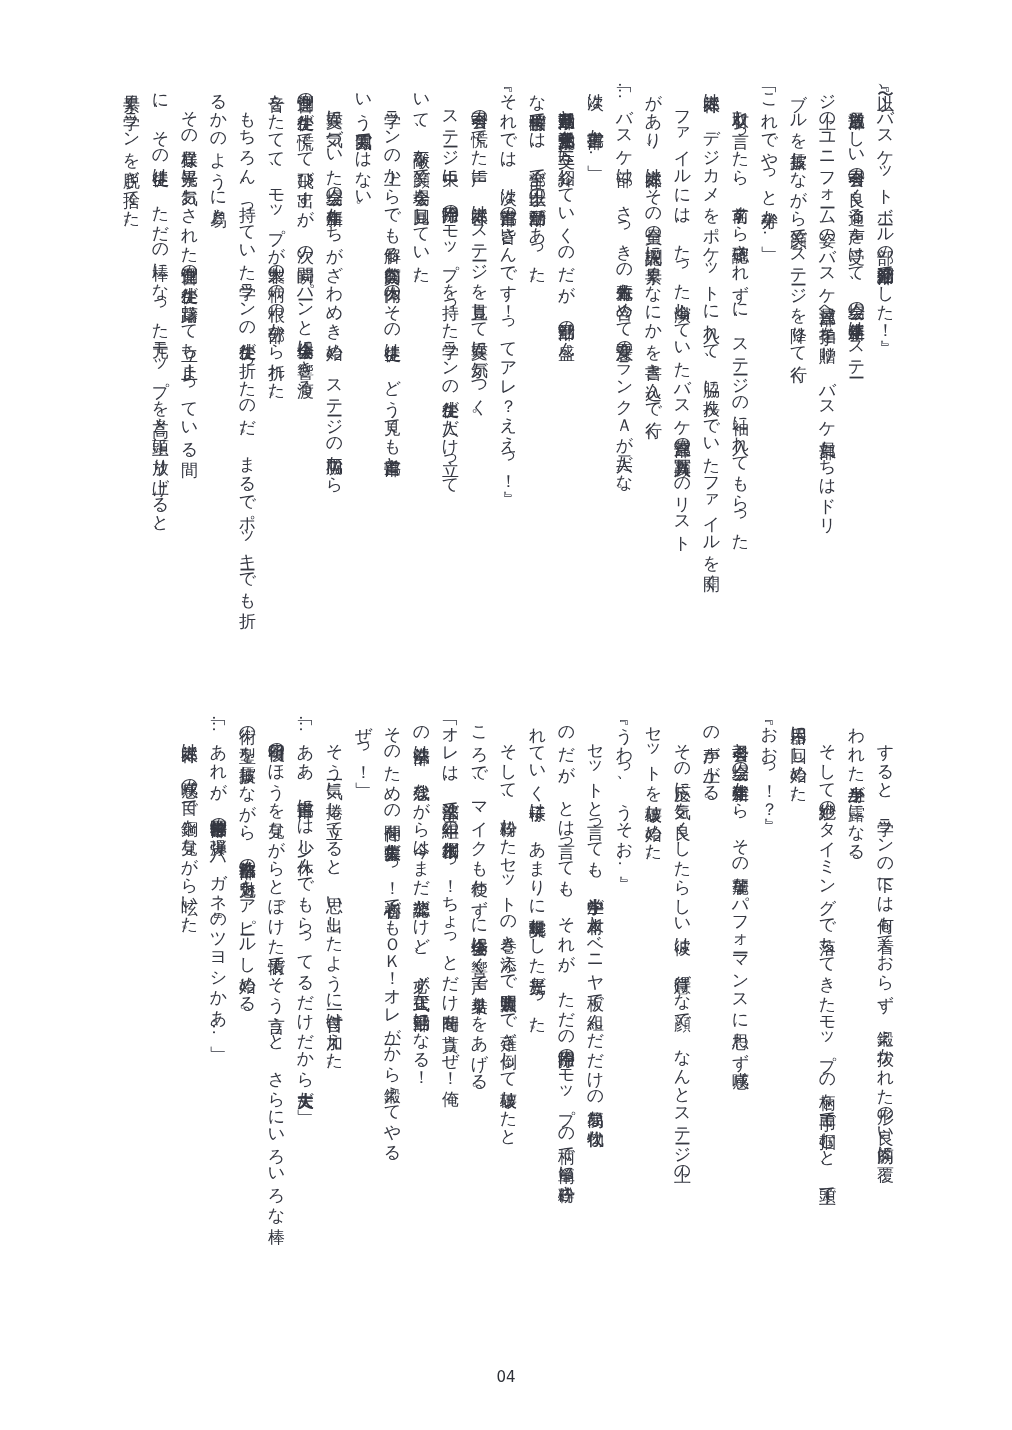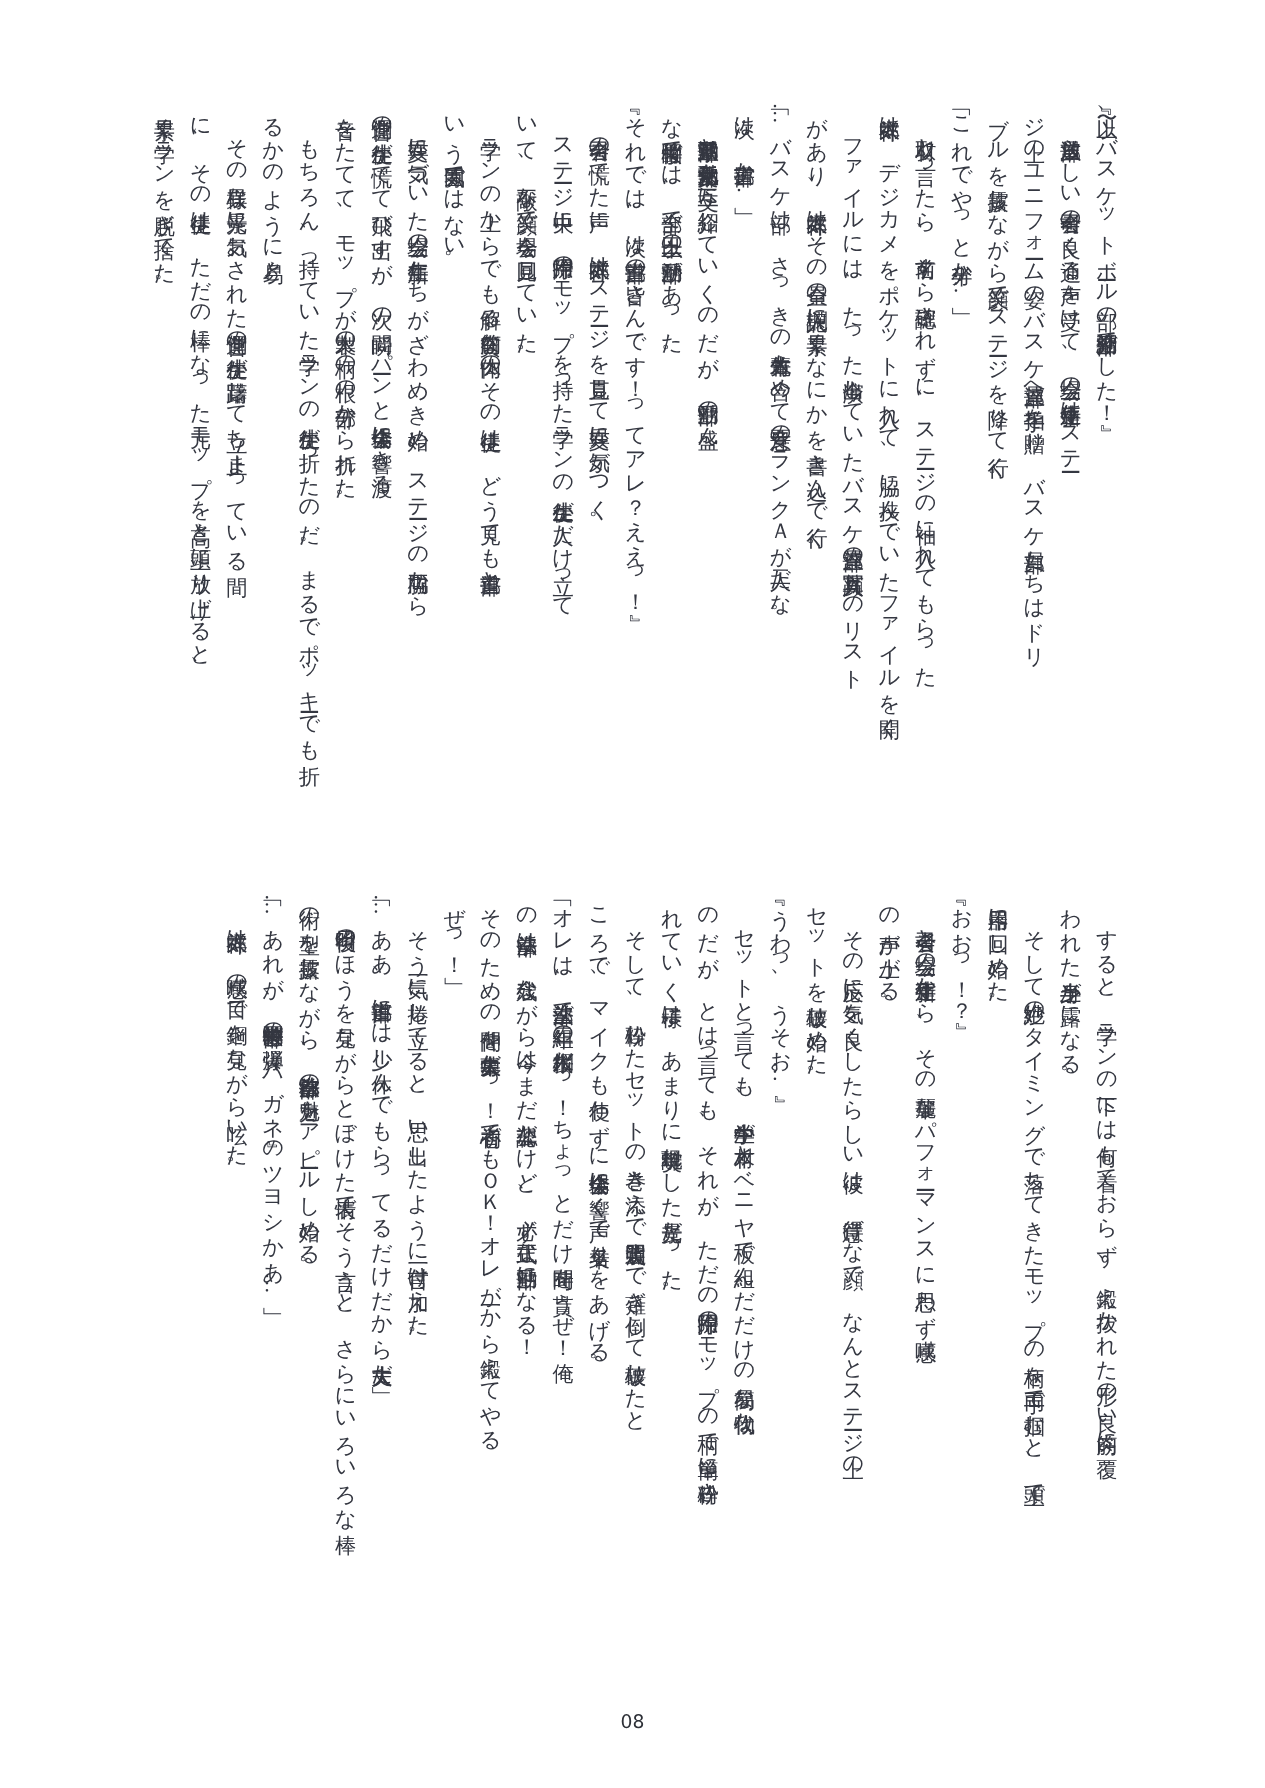--- a/index.html
+++ b/index.html
@@ -52,14 +52,14 @@
     font-size: 15px;
     color: #2e3138;
   }
 </style>
 </head>
 <body>
 
 <div class="page">
   <div class="text-block block-top"><div class="text-line">『〜以上、バスケットボール部の部活動紹介でした！』</div><div class="text-line">　放送部員らしい司会者の良く通る声を受けて、会場の新一年生達はステー</div><div class="text-line">ジ上のユニフォーム姿のバスケ部員達へ拍手を贈り、バスケ部員たちはドリ</div><div class="text-line">ブルを披露しながら笑顔でステージを降りて行く。</div><div class="text-line">「これでやっと半分か…」</div><div class="text-line">　取材と言ったら、名前すら確認されずに、ステージの袖に入れてもらった</div><div class="text-line">祥太郎は、デジカメをポケットに入れて、脇に挟んでいたファイルを開く。</div><div class="text-line">　ファイルには、たった今出演していたバスケ部員達の顔写真入りのリスト</div><div class="text-line">があり、祥太郎はその全員の記入欄に素早くなにかを書き込んで行く。</div><div class="text-line">「…バスケ部は、さっきの木竹先輩も含めて要注意のランクＡが二人だな。</div><div class="text-line">次は、書道部か…」</div><div class="text-line">　運動系部活動と文化系部活動を交互に紹介していくのだが、部活動の盛ん</div><div class="text-line">な竹桜学園では、全部で三十以上の部活動があった。</div><div class="text-line">『それでは、次は書道部の皆さんです！ってアレ？ええっ！』</div><div class="text-line">　司会者の慌てた声に、祥太郎はステージを見直して異変に気がつく。</div><div class="text-line">　ステージ中央に、掃除用のモップを持った学ランの生徒が一人だけ立って</div><div class="text-line">いて、不敵な笑顔で会場を見回していた。</div><div class="text-line">　学ランの上からでも解る筋肉質な肉体のその生徒は、どう見ても書道部と</div><div class="text-line">いう雰囲気ではない。</div><div class="text-line">　異変に気づいた会場の新一年生たちがざわめき始め、ステージの両脇から</div><div class="text-line">運営側の生徒が慌てて飛び出すが、次の瞬間、パーンと会場全体に響き渡る</div><div class="text-line">音をたてて、モップが木製の柄の根の部分から折れた。</div><div class="text-line">　もちろん、持っていた学ランの生徒が折ったのだ。まるでポッキーでも折</div><div class="text-line">るかのように易々と。</div><div class="text-line">　その異様な光景に気おされた運営側の生徒が躊躇して立ち止まっている間</div><div class="text-line">に、その生徒は、ただの棒になった元モップを高々と頭上に放り上げると、</div><div class="text-line">素早く学ランを脱ぎ捨てた。</div></div>
   <div class="text-block block-bottom"><div class="text-line">　すると、学ランの下には何も着ておらず、鍛え抜かれた形の良い筋肉に覆</div><div class="text-line">われた上半身が露になる。</div><div class="text-line">　そして絶妙のタイミングで落ちてきたモップの柄を両手で掴むと、頭上で</div><div class="text-line">器用に回し始めた。</div><div class="text-line">『おおっ！？』</div><div class="text-line">　司会者と会場の新一年生達から、その華麗なパフォーマンスに思わず感嘆</div><div class="text-line">の声が上がる。</div><div class="text-line">　その反応に気を良くしたらしい彼は、得意げな顔で、なんとステージ上の</div><div class="text-line">セットを破壊し始めた。</div><div class="text-line">『うわっ、うそお…』</div><div class="text-line">　セットと言っても、中学生が材木とベニヤ板で組んだだけの簡易な代物な</div><div class="text-line">のだが、とは言っても、それが、ただの掃除用のモップの柄で簡単に粉砕さ</div><div class="text-line">れていく様子は、あまりに現実離れした光景だった。</div><div class="text-line">　そして、粉砕したセットの巻き添えで照明装置まで薙ぎ倒して破壊したと</div><div class="text-line">ころで、マイクも使わずに会場全体に響く声で名乗りをあげる。</div><div class="text-line">「オレは、拳法部で二年一組の桜木鋼だっ！ちょっとだけ時間を貰うぜ！俺</div><div class="text-line">の拳法部は、残念ながら今はまだ非公認だけど、必ず正式な部活動になる！</div><div class="text-line">そのための仲間を大募集中だっ！初心者でもＯＫ！オレが一から鍛えてやる</div><div class="text-line">ぜっ！」</div><div class="text-line">　そう一気に捲し立てると、思い出したように一言付け加えた。</div><div class="text-line">「…ああ、書道部には少し休んでもらってるだけだから大丈夫だ」</div><div class="text-line">　明後日のほうを見ながらとぼけた表情でそう言うと、さらにいろいろな棒</div><div class="text-line">術の型を披露しながら、自称拳法部の魅力をアピールし始める。</div><div class="text-line">「…あれが、竹桜学園中等部の爆弾、『ハガネ』のツヨシかあ…」</div><div class="text-line">　祥太郎は、感嘆の目で鋼を見ながら呟いた。</div></div>
-  <div class="page-number">08</div>
+  <div class="page-number">04</div>
 </div>
 
 </body></html>

